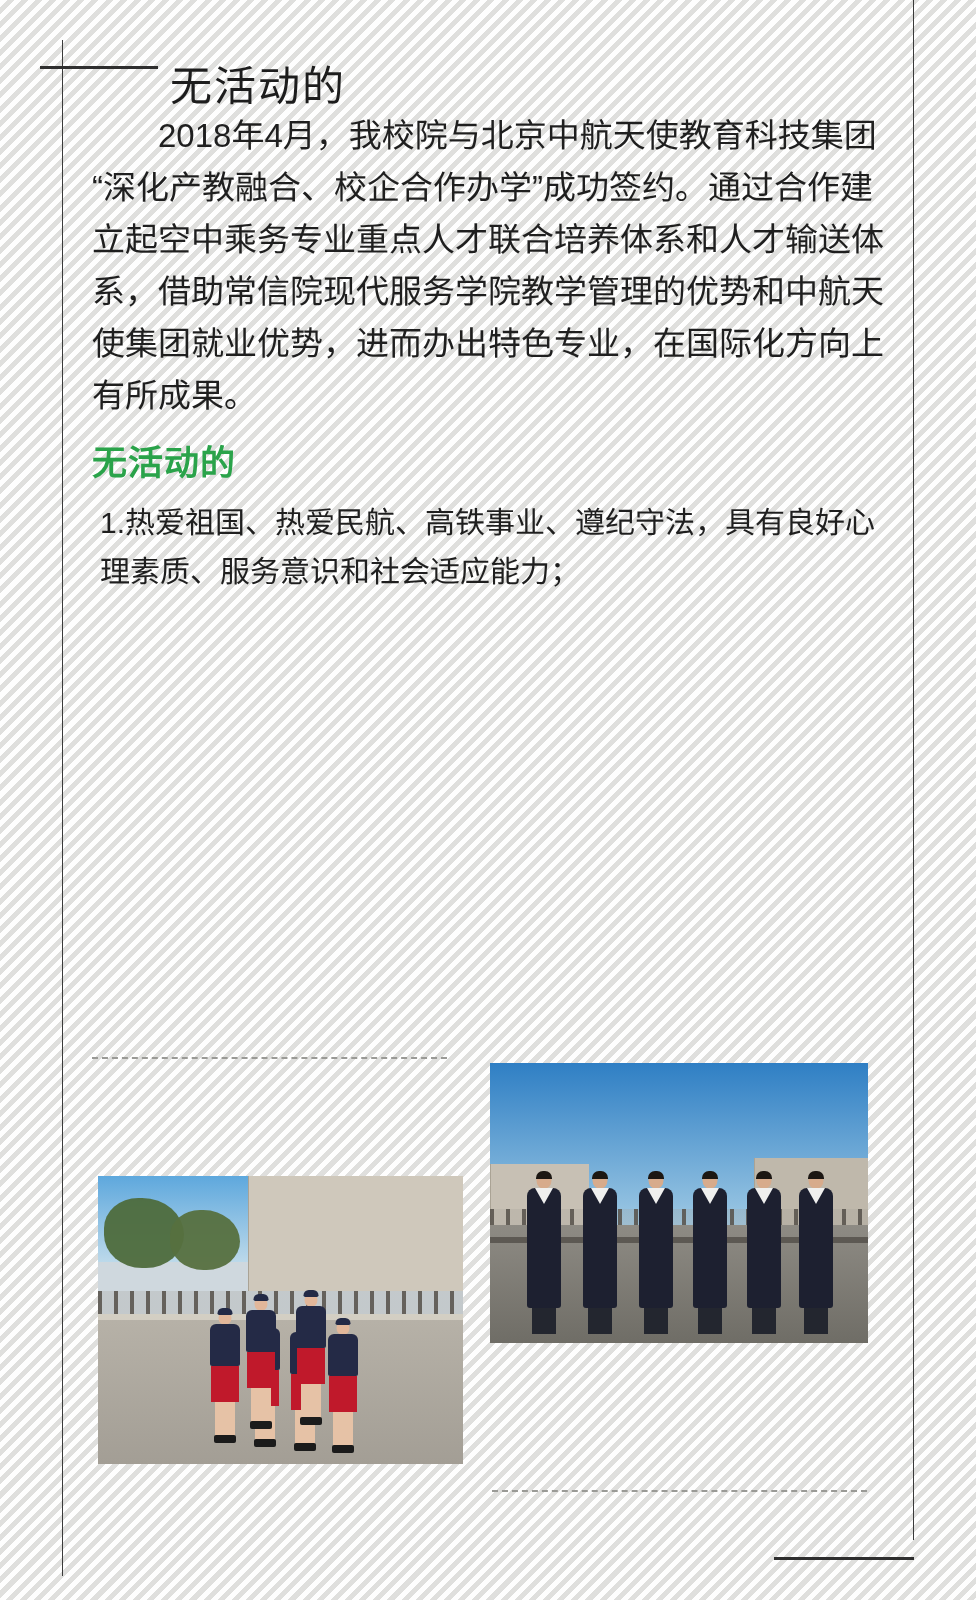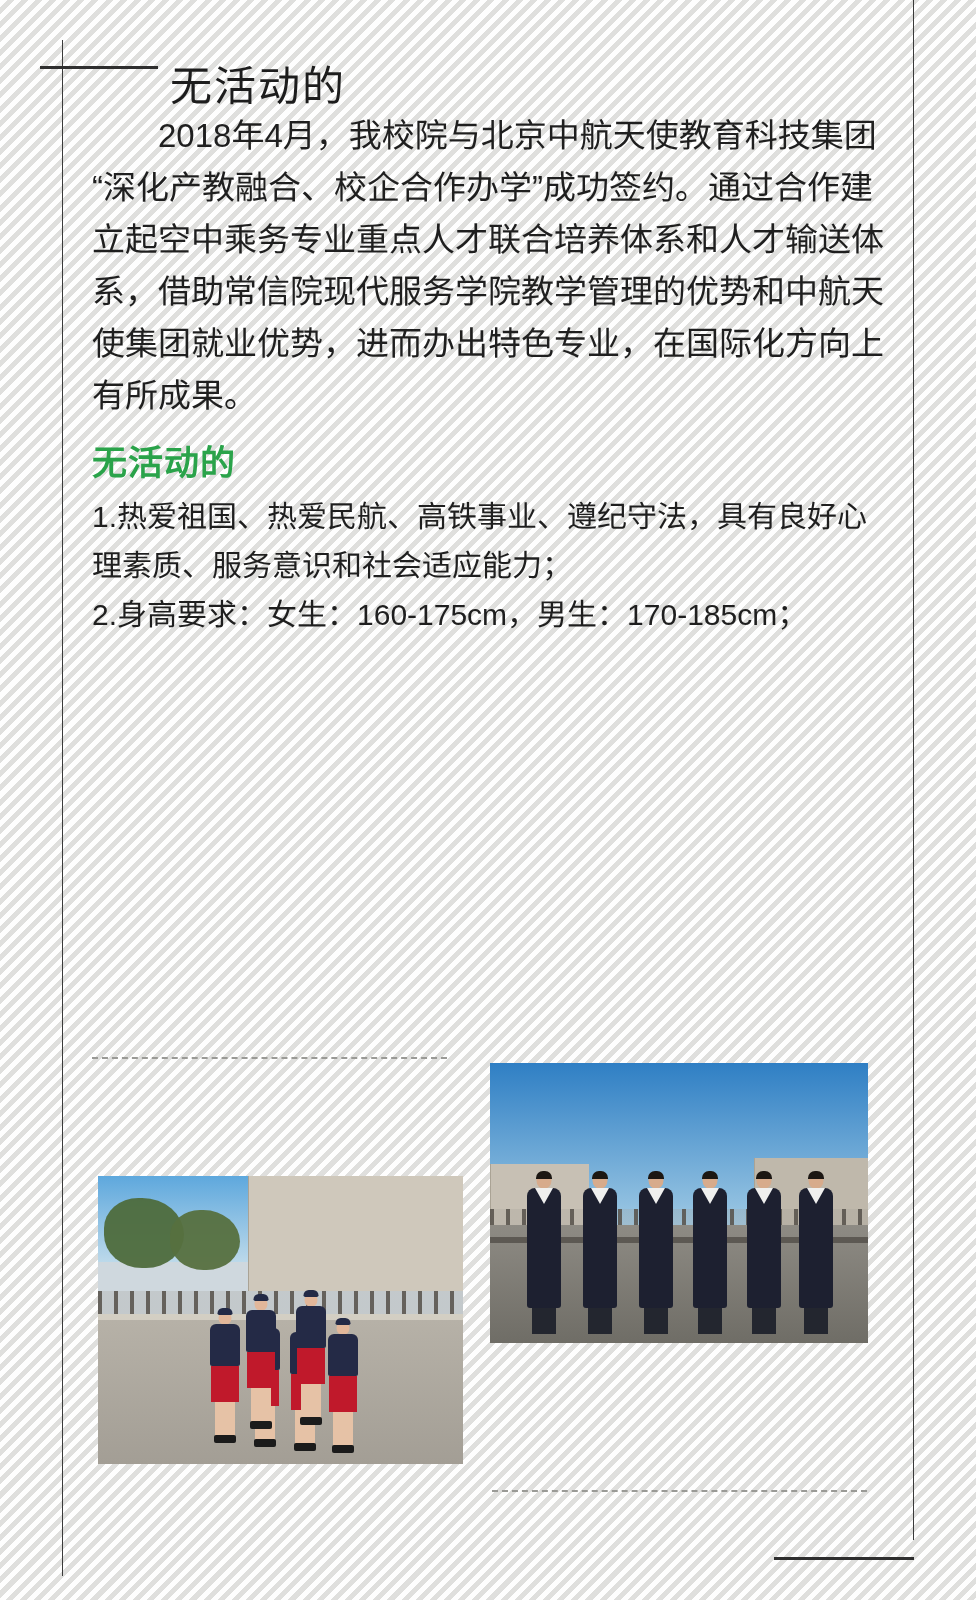--- a/index.html
+++ b/index.html
@@ -94,21 +94,21 @@
     margin: 12px 0 2px 0;
     letter-spacing: 1px;
   }
   .req-list {
     font-size: 30px;
     line-height: 49px;
     color: #1f1f1f;
     margin: 0;
   }
   .req-item {
-    margin: 0;
+    margin: 8px;
   }
   .dashes {
     position: absolute;
     height: 0;
     border-top: 2px dashed #9a9a96;
   }
   .dash-top {
     left: 92px;
     top: 1057px;
     width: 355px;
@@ -299,21 +299,20 @@
 
 <h1 class="title">无活动的</h1>
 
 <div class="content">
   <p class="intro">2018年4月，我校院与北京中航天使教育科技集团“深化产教融合、校企合作办学”成功签约。通过合作建立起空中乘务专业重点人才联合培养体系和人才输送体系，借助常信院现代服务学院教学管理的优势和中航天使集团就业优势，进而办出特色专业，在国际化方向上有所成果。</p>
 
   <h2 class="section-heading">无活动的</h2>
 
   <div class="req-list">
     <p class="req-item">1.热爱祖国、热爱民航、高铁事业、遵纪守法，具有良好心理素质、服务意识和社会适应能力；</p>
-    <p class="req-item">2.身高要求：女生：160-175cm，男生：170-185cm；</p>
   </div>
 </div>
 
 <div class="dashes dash-top"></div>
 <div class="dashes dash-bottom"></div>
 
 <div class="photo photo-men">
   <div class="sky" style="height:58%; background:linear-gradient(#2f7fc4,#9ec9e4);"></div>
   <div class="building" style="left:0; top:36%; width:26%; height:28%;"></div>
   <div class="building" style="right:0; top:34%; width:30%; height:30%; background:#bfb8ab;"></div>

